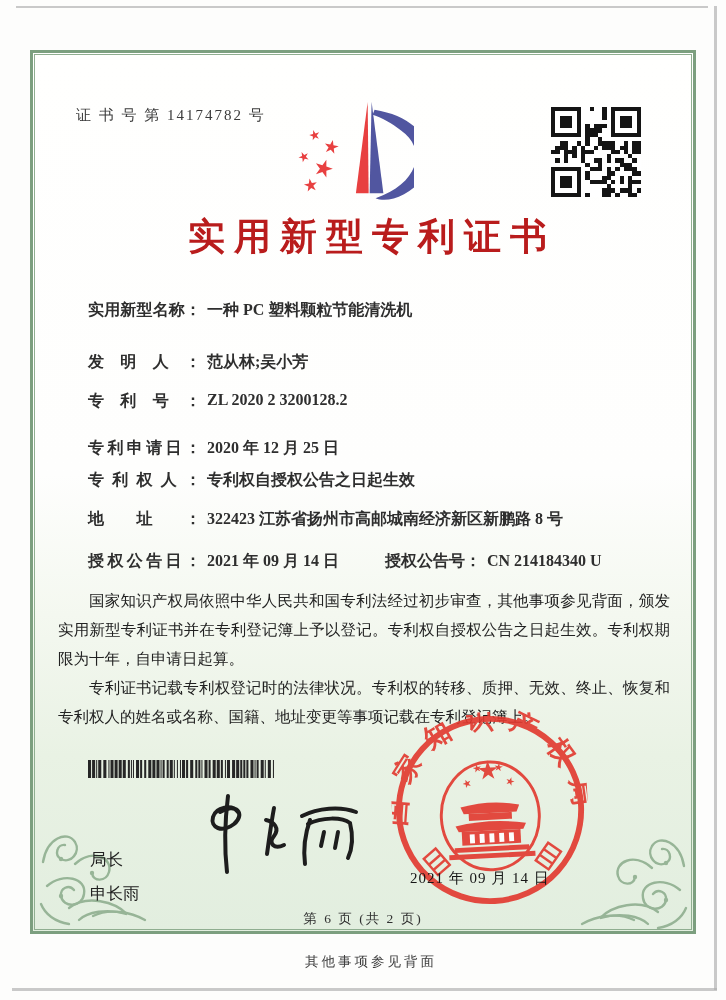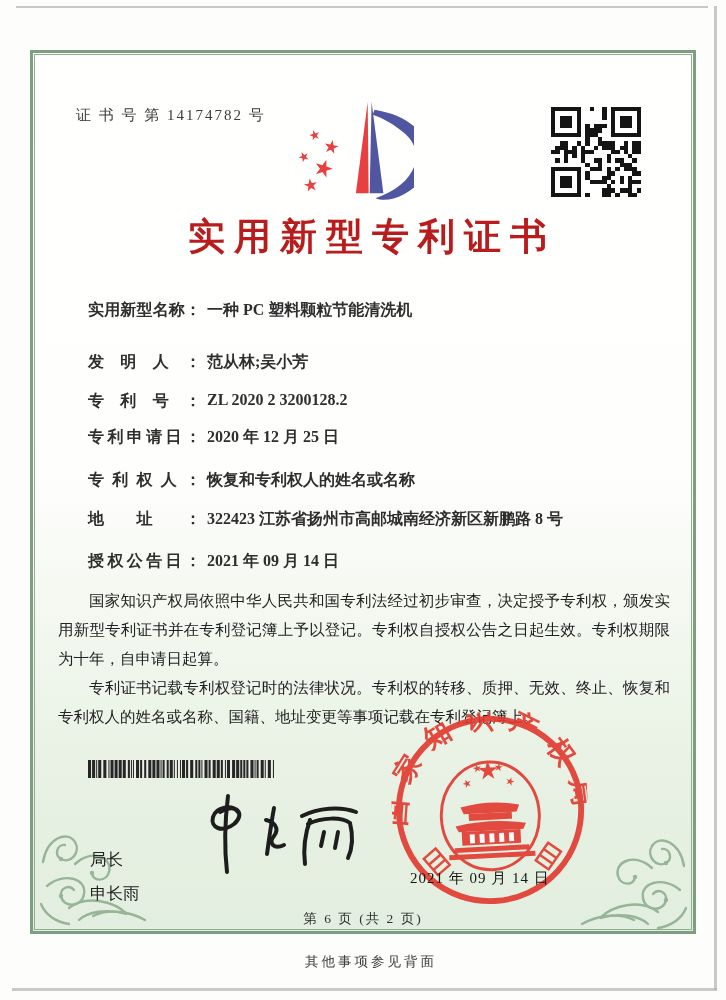--- a/index.html
+++ b/index.html
@@ -255,36 +255,39 @@
     <div class="rows">
       <div class="row" style="top:300px">
         <span class="lbl">实用新型名称：</span><span class="val">一种 PC 塑料颗粒节能清洗机</span>
       </div>
       <div class="row" style="top:352px">
         <span class="lbl">发明人：</span><span class="val">范从林;吴小芳</span>
       </div>
       <div class="row" style="top:391px">
         <span class="lbl">专利号：</span><span class="val">ZL 2020 2 3200128.2</span>
       </div>
-      <div class="row" style="top:427px">
+      <div class="row" style="top:438px">
         <span class="lbl">专利申请日：</span><span class="val">2020 年 12 月 25 日</span>
       </div>
       <div class="row" style="top:470px">
-        <span class="lbl">专利权人：</span><span class="val">恢复和专利权人的姓名或名称</span>
+        <span class="lbl">专利权人：</span><span class="val">专利权自授权公告之日起生效</span>
       </div>
       <div class="row" style="top:509px">
         <span class="lbl">地址：</span><span class="val">322423 江苏省扬州市高邮城南经济新区新鹏路 8 号</span>
       </div>
       <div class="row row-double" style="top:551px">
         <span class="lbl">授权公告日：</span><span class="val">2021 年 09 月 14 日</span>
+        <span class="pair2">
+          <span>授权公告号：</span><span class="val">CN 214184340 U</span>
+        </span>
       </div>
     </div>
 
     <div class="paras">
-      <p>国家知识产权局依照中华人民共和国专利法经过初步审查，决定授予专利权，颁发实用新型专利证书并在专利登记簿上予以登记。专利权自授权公告之日起生效。专利权期限为十年，自申请日起算。</p>
+      <p>国家知识产权局依照中华人民共和国专利法经过初步审查，其他事项参见背面，颁发实用新型专利证书并在专利登记簿上予以登记。专利权自授权公告之日起生效。专利权期限为十年，自申请日起算。</p>
       <p>专利证书记载专利权登记时的法律状况。专利权的转移、质押、无效、终止、恢复和专利权人的姓名或名称、国籍、地址变更等事项记载在专利登记簿上。</p>
     </div>
 
     <svg class="barcode" viewBox="0 0 184 18" preserveAspectRatio="none">
       <g id="barcode-bars">
           <rect x="0" y="0" width="3" height="18" fill="#262626"></rect>
           <rect x="4" y="0" width="3" height="18" fill="#262626"></rect>
           <rect x="8" y="0" width="1" height="18" fill="#262626"></rect>
           <rect x="10" y="0" width="3" height="18" fill="#262626"></rect>
           <rect x="15" y="0" width="3" height="18" fill="#262626"></rect>

